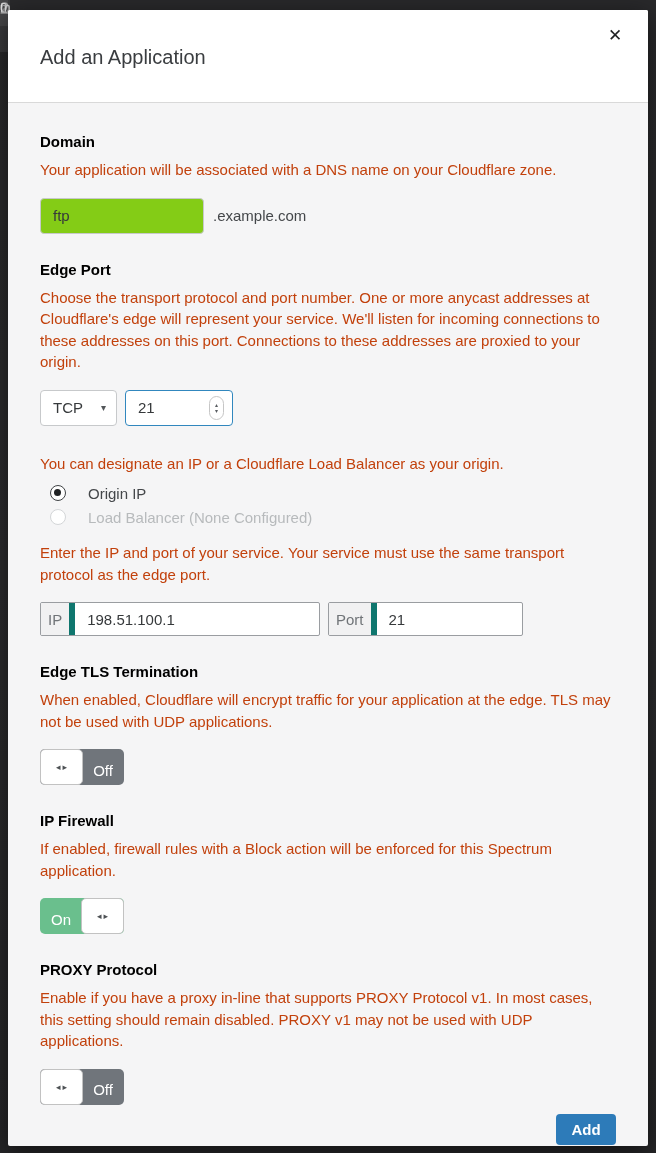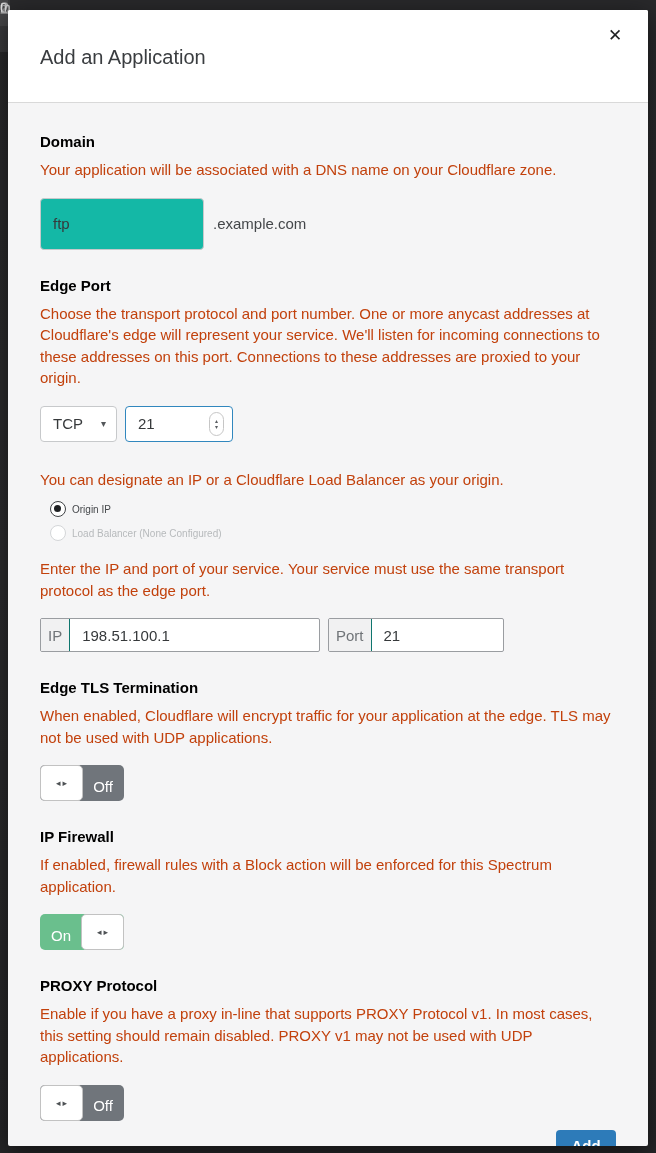--- a/index.html
+++ b/index.html
@@ -26,51 +26,51 @@
   .modal-title{position:absolute;left:32px;top:36px;margin:0;font-size:20px;font-weight:400;color:#3a3d40;}
   .close-btn{position:absolute;right:20px;top:12px;width:26px;height:26px;border:none;background:none;
     font-size:17px;font-weight:bold;color:#1f2123;cursor:pointer;line-height:26px;text-align:center;padding:0;
     font-family:"DejaVu Sans",sans-serif;}
   .modal-body{padding:30px 32px 0 32px;box-sizing:border-box;}
 
   h3.sec{margin:0 0 9px 0;font-size:15px;font-weight:700;color:#000000;}
   p.desc{margin:0 0 17px 0;font-size:15px;line-height:21.5px;color:#c2410c;}
   .control-row{display:flex;align-items:center;margin-bottom:27px;}
 
-  .text-input{height:52px;background:#14b8a6;border:1px solid #c7c9cb;border-radius:4px;box-sizing:border-box;
+  .text-input{height:36px;background:#84cc16;border:1px solid #c7c9cb;border-radius:4px;box-sizing:border-box;
     display:flex;align-items:center;padding:0 12px;font-size:15px;color:#36393b;}
   .subdomain-input{width:164px;}
   .suffix{margin-left:9px;font-size:15px;color:#44474a;}
 
   .select{width:77px;height:36px;background:#fff;border:1px solid #c7c9cb;border-radius:4px;box-sizing:border-box;
     display:flex;align-items:center;justify-content:space-between;padding:0 10px 0 12px;font-size:15px;color:#36393b;cursor:pointer;}
   .chev{font-size:10px;color:#53575a;}
   .number-input{width:108px;height:36px;margin-left:8px;background:#fff;border:1.5px solid #3187be;border-radius:4px;
     box-sizing:border-box;display:flex;align-items:center;justify-content:space-between;padding:0 8px 0 12px;
     font-size:15px;color:#36393b;}
   .stepper{width:15px;height:24px;border:1px solid #c6c6c6;border-radius:8px;box-sizing:border-box;
     display:flex;flex-direction:column;align-items:center;justify-content:center;cursor:pointer;background:#fff;}
   .stepper span{font-size:6px;line-height:6px;color:#5a5e62;}
 
   .radio-group{margin:0 0 13px 0;}
   .radio-row{display:flex;align-items:center;height:24px;padding-left:10px;cursor:pointer;}
   .radio{width:16px;height:16px;border-radius:50%;background:#fff;box-sizing:border-box;position:relative;flex:none;}
   .radio.checked{border:1.5px solid #3f4245;}
   .radio.checked::after{content:"";position:absolute;left:3px;top:3px;width:7px;height:7px;border-radius:50%;background:#1f2123;}
   .radio.disabled{border:1px solid #d4d6d8;}
-  .radio-label{margin-left:6px;font-size:10px;color:#44474a;text-align:right;}
+  .radio-label{margin-left:22px;font-size:15px;color:#44474a;text-align:right;}
   .radio-label.disabled{color:#b7babc;}
 
   .group-row{display:flex;align-items:center;margin-bottom:27px;}
   .input-group{display:flex;height:34px;border:1px solid #9a9da1;border-radius:2px;box-sizing:border-box;background:#fff;overflow:hidden;}
-  .ig-prefix{display:flex;align-items:center;justify-content:center;background:#f1f1f2;border-right:1px solid #0f766e;
+  .ig-prefix{display:flex;align-items:center;justify-content:center;background:#f1f1f2;border-right:6px solid #0f766e;
     color:#707478;font-size:15px;padding:0 7px;}
   .ig-value{display:flex;align-items:center;padding:0 12px;font-size:15px;color:#36393b;flex:1;}
   .ip-group{width:280px;margin-right:8px;}
-  .port-group{width:176px;}
+  .port-group{width:195px;}
 
   .toggle{position:relative;width:84px;height:36px;border-radius:5px;cursor:pointer;margin-bottom:27px;}
   .toggle .state{position:absolute;top:0;width:42px;height:42px;display:flex;align-items:center;justify-content:center;
     color:#fff;font-size:15px;}
   .toggle.off{background:#70757b;}
   .toggle.off .state{right:0;}
   .toggle.on{background:#6abf8d;}
   .toggle.on .state{left:0;}
   .knob{position:absolute;top:0;width:43px;height:36px;background:#fff;border:1px solid #c2c2c2;border-radius:5px;
     box-sizing:border-box;display:flex;align-items:center;justify-content:center;color:#4d5154;font-size:9px;

